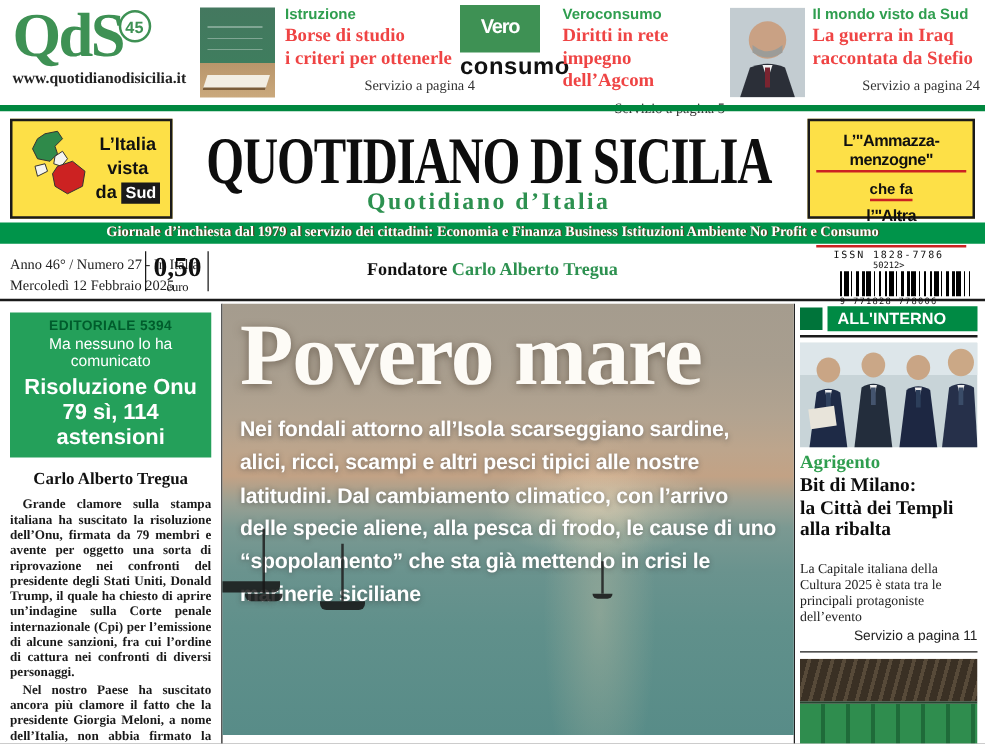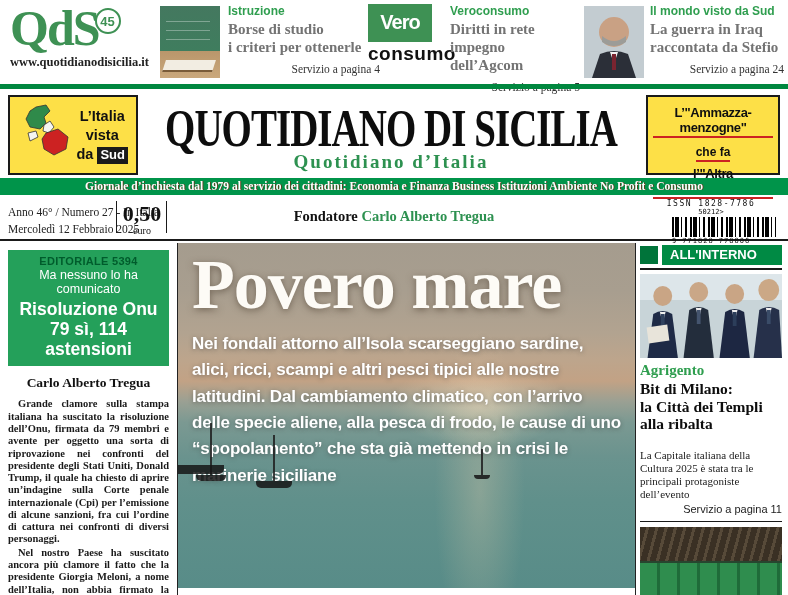--- a/index.html
+++ b/index.html
@@ -17,31 +17,31 @@
   #qds-badge { display:inline-block; vertical-align:top; margin-left:-4px; margin-top:2px;
     width:26px; height:26px; border:2px solid #3e9154; border-radius:50%;
     font-family:"Liberation Sans",sans-serif; font-weight:bold; font-size:13px; color:#3e9154;
     text-align:center; line-height:23px; }
   #qds-site { font-family:"Liberation Serif",serif; font-weight:bold; font-size:12.5px; color:#222; margin-top:4px; }
 
   .teaser { position:absolute; top:4px; height:76px; }
   .teaser-img { position:absolute; left:0; top:2px; width:60px; height:72px; overflow:hidden; }
   .teaser-body { position:absolute; top:0; }
   .kicker { font-family:"Liberation Sans",sans-serif; font-weight:bold; font-size:12px; color:#2f9e4f; }
-  .teaser-title { font-family:"Liberation Serif",serif; font-weight:bold; font-size:15px; line-height:1.2; color:#737373; margin-top:2px; }
+  .teaser-title { font-family:"Liberation Serif",serif; font-weight:bold; font-size:15px; line-height:1.2; color:#ef4444; margin-top:2px; }
   .page-note { font-family:Liberation Serif, serif; font-size:11.5px; color:#333; text-align:right; margin-top:7px; }
 
   #chalkboard { background:linear-gradient(180deg,#44785f 0%,#3f7d5e 62%,#b9966b 62%,#caa87c 100%); position:relative; }
   #chalkboard .chalk { position:absolute; left:6px; top:8px; width:44px; height:26px;
      background:repeating-linear-gradient(0deg, rgba(255,255,255,.55) 0 1px, transparent 1px 9px); opacity:.6; }
   #chalkboard .book { position:absolute; left:4px; bottom:6px; width:50px; height:12px; background:#f2ede2; transform:skewX(-18deg); border-bottom:2px solid #7a5c39; }
 
   #vero-logo { width:78px; }
   #vero-box { width:64px; height:38px; background:#3e9154; color:#fff; font-family:"Liberation Sans",sans-serif;
-    font-weight:bold; font-size:20px; text-align:center; line-height:36px; letter-spacing:-1px; }
+    font-weight:bold; font-size:16px; text-align:center; line-height:36px; letter-spacing:-1px; }
   #vero-sub { font-family:"Liberation Sans",sans-serif; font-weight:bold; font-size:19px; color:#111; letter-spacing:.5px; margin-top:1px; }
 
   
   #top-divider { position:absolute; left:0; top:84px; width:788px; height:5px; background:#00873f; }
 
   
   #masthead { position:absolute; left:0; top:89px; width:788px; height:89px; }
   .green-box { position:absolute; top:6px; height:80px; background:#fde047; border:2px solid #1a1a1a; }
   #box-italia { left:8px; width:130px; padding:6px 4px 4px 6px; }
   #box-italia .txt { position:absolute; right:8px; top:10px; text-align:center;

